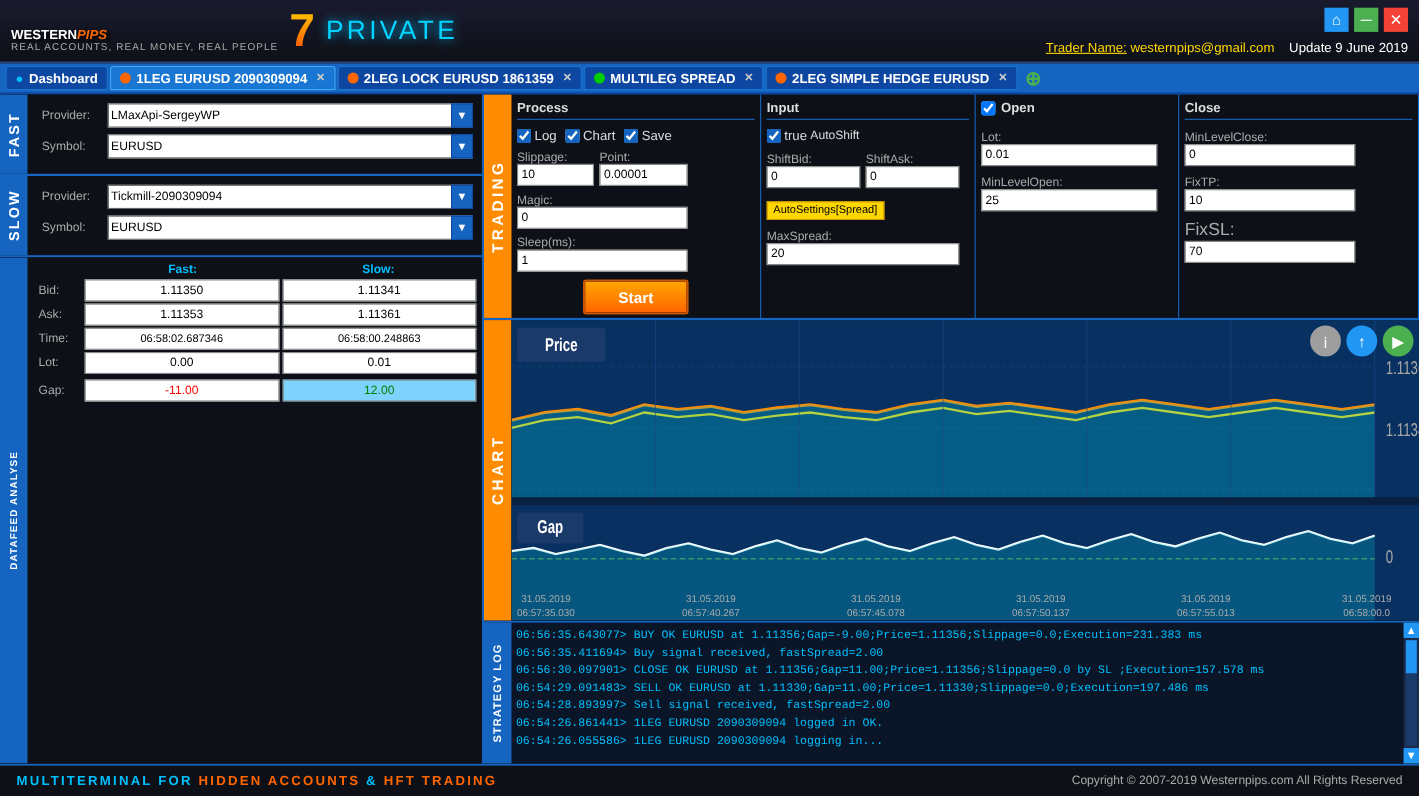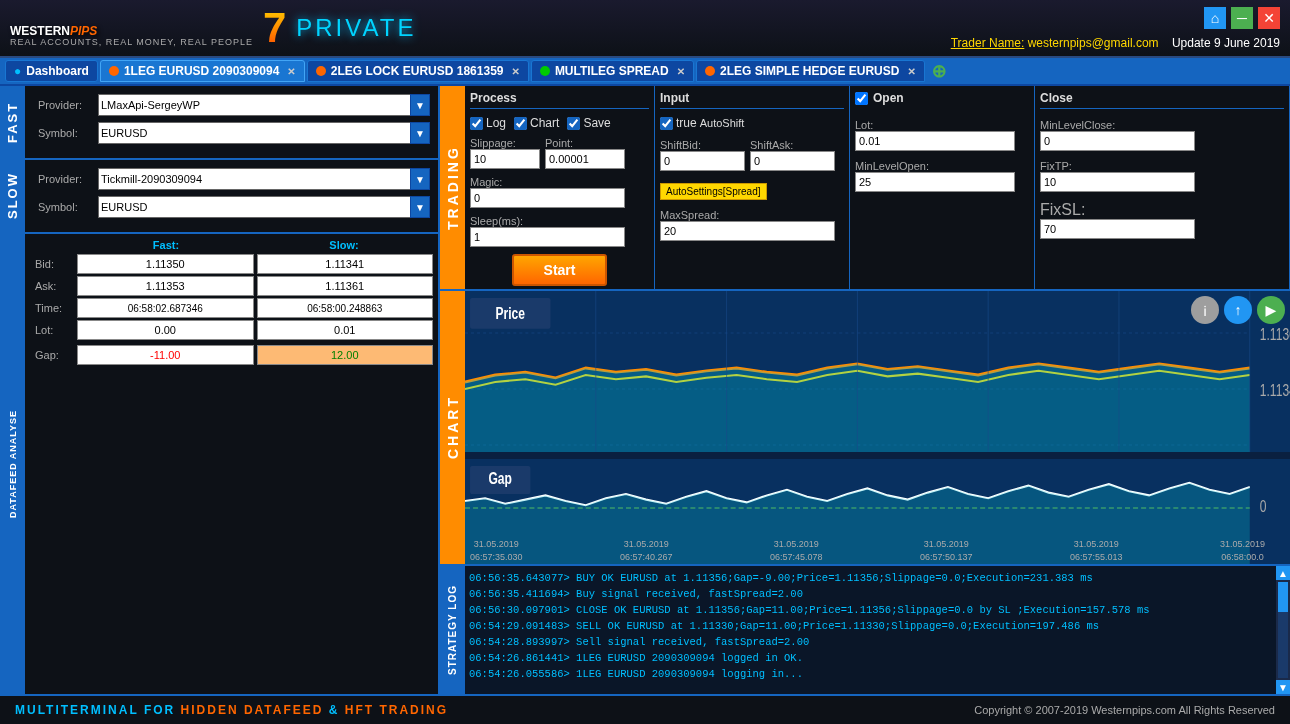--- a/index.html
+++ b/index.html
@@ -188,21 +188,21 @@
 
     .trading-sections { flex: 1; display: flex; }
 
     .trading-section {
       border-right: 1px solid #1565C0;
       padding: 5px;
       display: flex;
       flex-direction: column;
       gap: 4px;
     }
-    .process-section { width: 190px; }
+    .process-section { width: 227px; }
     .input-section { width: 195px; }
     .open-section { width: 185px; }
     .close-section { flex: 1; }
 
     .section-title {
       color: #ddd;
       font-weight: bold;
       font-size: 12px;
       border-bottom: 1px solid #1565C0;
       padding-bottom: 3px;
@@ -487,21 +487,21 @@
         <div style="display:flex; align-items:center; margin-bottom:5px;">
           <span style="width:42px; color:#aaa; font-size:11px;">Lot:</span>
           <input type="text" readonly="" style="flex: 1 1 0%; height: 20px; margin-right: 3px; text-align: center; background: white; border: 1px solid rgb(136, 136, 136); font-size: 11px; width: 0px; min-width: 0px;" value="0.00">
           <input type="text" readonly="" style="flex: 1 1 0%; height: 20px; text-align: center; background: white; border: 1px solid rgb(136, 136, 136); font-size: 11px; width: 0px; min-width: 0px;" value="0.01">
         </div>
 
 
         <div style="display:flex; align-items:center;">
           <span style="width:42px; color:#aaa; font-size:11px;">Gap:</span>
           <input type="text" readonly="" style="flex: 1 1 0%; height: 20px; margin-right: 3px; text-align: center; background: white; border: 1px solid rgb(136, 136, 136); font-size: 11px; color: red; width: 0px; min-width: 0px;" value="-11.00">
-          <input type="text" readonly="" style="flex: 1 1 0%; height: 20px; text-align: center; background: #fdba74; border: 1px solid rgb(136, 136, 136); font-size: 11px; color: green; width: 0px; min-width: 0px;" value="12.00">
+          <input type="text" readonly="" style="flex: 1 1 0%; height: 20px; text-align: center; background: #7dd3fc; border: 1px solid rgb(136, 136, 136); font-size: 11px; color: green; width: 0px; min-width: 0px;" value="12.00">
         </div>
       </div>
     </div>
   </div>
 
   <div class="trading-panel">
 
     <div class="trading-top">
       <div class="trading-side-label">TRADING</div>
       <div class="trading-sections">
@@ -684,16 +684,16 @@
           <div class="scrollbar-thumb"></div>
         </div>
         <div class="scrollbar-down">▼</div>
       </div>
     </div>
   </div>
 </div>
 
 <div class="footer">
   <div class="footer-left">
-    MULTITERMINAL FOR <span class="highlight">HIDDEN DATAFEED</span> &amp; <span class="highlight">HFT TRADING</span>
+    MULTITERMINAL FOR <span class="highlight">HIDDEN ACCOUNTS</span> &amp; <span class="highlight">HFT TRADING</span>
   </div>
   <div class="footer-right">Copyright © 2007-2019 Westernpips.com All Rights Reserved</div>
 </div>
 
 </body></html>

